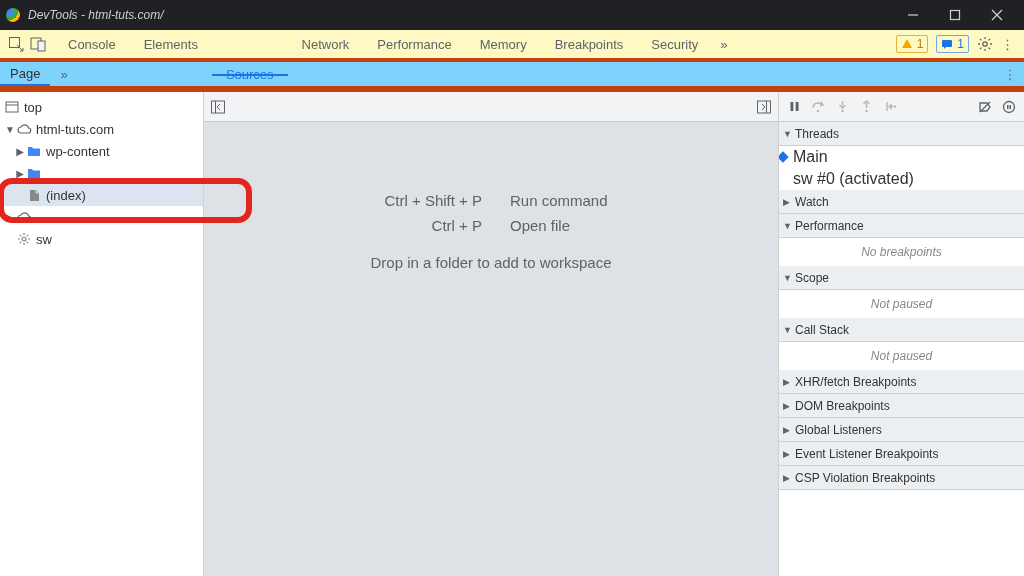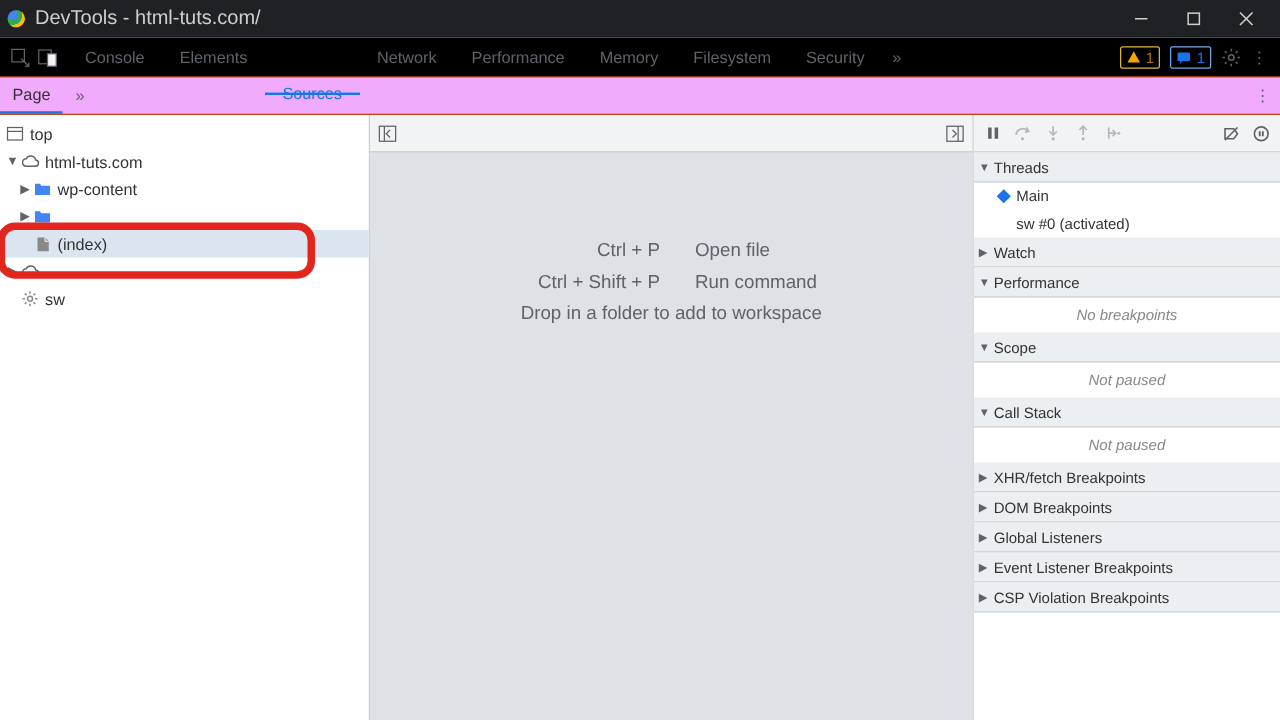--- a/index.html
+++ b/index.html
@@ -1,45 +1,45 @@
 <!DOCTYPE html>
 <html><head>
 <meta charset="utf-8">
 <style>
   * { box-sizing: border-box; margin: 0; padding: 0; }
   body { font-family: "Segoe UI", Arial, sans-serif; font-size: 13px; color: #333; background: #fff; width: 1024px; height: 576px; overflow: hidden; }
   
   
   .titlebar { height: 30px; background: #202124; color: #cfcfcf; display: flex; align-items: center; padding: 0 6px; }
   .titlebar .chrome-dot { width: 14px; height: 14px; border-radius: 50%; background: radial-gradient(circle at 30% 30%, #4285f4 0 30%, #34a853 30% 55%, #fbbc05 55% 75%, #ea4335 75% 100%); margin-right: 8px; }
-  .titlebar .title { flex: 1; font-size: 16px; }
+  .titlebar .title { flex: 1; font-size: 12px; font-style: italic; }
   .titlebar .winbtn { width: 42px; height: 30px; display: flex; align-items: center; justify-content: center; color: #cfcfcf; }
   .titlebar .winbtn svg { width: 12px; height: 12px; }
   
   
-  .maintabs { height: 32px; border-bottom: 1px solid #c2410c; display: flex; align-items: stretch; background: #000000; }
+  .maintabs { height: 32px; border-bottom: 4px solid #c2410c; display: flex; align-items: stretch; background: #fef9c3; }
   .maintabs .leadicons { display: flex; align-items: center; gap: 6px; padding: 0 8px; }
   .maintabs .tab { display: flex; align-items: center; padding: 0 14px; color: #5f6368; cursor: pointer; font-size: 13px; }
   .maintabs .tab.active { color: #1a73e8; border-bottom: 2px solid #1a73e8; background: #fff; margin-top: 44px; }
   .maintabs .spacer { flex: 1; }
   .maintabs .right { display: flex; align-items: center; gap: 8px; padding: 0 10px; }
   .badge { display: flex; align-items: center; gap: 4px; border: 1px solid #c0c0c0; padding: 0 4px; border-radius: 2px; font-size: 12px; height: 18px; }
   .badge.warn { color: #bb7600; border-color: #e3b341; }
   .badge.info { color: #1a73e8; border-color: #73a6e9; }
   
   
-  .subtabs { height: 30px; border-bottom: 1px solid #c2410c; display: flex; align-items: stretch; background: #f0abfc; }
+  .subtabs { height: 30px; border-bottom: 6px solid #c2410c; display: flex; align-items: stretch; background: #7dd3fc; }
   .subtabs .tab { display: flex; align-items: center; padding: 0 10px; color: #5f6368; cursor: pointer; font-size: 13px; }
   .subtabs .tab.active { color: #333; border-bottom: 2px solid #1a73e8; }
   .subtabs .spacer { flex: 1; }
   .subtabs .iconbtn { width: 28px; display: flex; align-items: center; justify-content: center; color: #5f6368; }
   
   
   .main { display: flex; height: calc(576px - 30px - 32px - 30px); }
-  .col-left { width: 296px; border-right: 1px solid #d0d0d0; display: flex; flex-direction: column; }
+  .col-left { width: 204px; border-right: 1px solid #d0d0d0; display: flex; flex-direction: column; }
   .col-mid { flex: 1; background: #dee1e6; display: flex; flex-direction: column; }
   .col-right { width: 246px; border-left: 1px solid #d0d0d0; display: flex; flex-direction: column; overflow-y: auto; }
   
   
   .tree { padding: 4px 0; font-size: 13px; color: #333; }
   .tree .row { display: flex; align-items: center; height: 22px; padding-left: 4px; cursor: pointer; }
   .tree .row .icon { width: 16px; height: 16px; margin-right: 4px; display: flex; align-items: center; justify-content: center; flex: none; }
   .tree .row .arrw { width: 12px; color: #5f6368; font-size: 10px; text-align: center; flex: none; }
   .tree .row.selected { background: #dbe5f0; }
   .tree .indent1 { padding-left: 14px; }
@@ -52,33 +52,33 @@
   
   .highlight { position: absolute; border: 6px solid #e2261d; border-radius: 14px; pointer-events: none; }
   
   
   .midtoolbar { height: 30px; border-bottom: 1px solid #c8c8c8; background: #f1f3f4; display: flex; align-items: center; padding: 0 6px; }
   .midtoolbar .spacer { flex: 1; }
   .midcontent { flex: 1; display: flex; flex-direction: column; align-items: center; justify-content: flex-start; padding-top: 70px; color: #5f6368; font-size: 15px; }
   .shortcut-row { display: flex; gap: 28px; margin-bottom: 8px; }
   .shortcut-row .key { width: 160px; text-align: right; }
   .shortcut-row .lbl { width: 150px; text-align: left; }
-  .midcontent .droptext { }
+  .midcontent .droptext { margin-top: 12px; }
   .midcontent a { color: #1a73e8; text-decoration: underline; margin-top: 14px; display: inline-block; }
   
   
   .dbgtoolbar { height: 30px; border-bottom: 1px solid #d0d0d0; background: #f1f3f4; display: flex; align-items: center; padding: 0 4px; gap: 2px; }
   .dbgtoolbar .btn { width: 22px; height: 22px; display: flex; align-items: center; justify-content: center; color: #5f6368; }
   .dbgtoolbar .btn.disabled { color: #b8b8b8; }
   .dbgtoolbar .spacer { flex: 1; }
   
   .section-hdr { height: 24px; background: #eceff1; border-bottom: 1px solid #d0d0d0; display: flex; align-items: center; padding: 0 4px; font-size: 12px; color: #333; cursor: pointer; }
   .section-hdr .arrw { width: 12px; font-size: 9px; color: #5f6368; }
   .section-body { padding: 0; }
-  .section-body .item { height: 22px; display: flex; align-items: center; padding-left: 20px; font-size: 12px; }
+  .section-body .item { height: 22px; display: flex; align-items: center; font-size: 16px; }
   .section-body .item .dot { width: 8px; height: 8px; background: #1a73e8; transform: rotate(45deg); margin-right: 6px; }
   .section-body .empty { height: 28px; display: flex; align-items: center; justify-content: center; font-style: italic; color: #888; font-size: 12px; }
   
   svg { display: block; }
 </style>
 </head>
 <body>
 
 <div class="titlebar">
   <div class="chrome-dot"></div>
@@ -115,21 +115,21 @@
           <rect x="8" y="5" width="7" height="10" fill="#f1f3f4" stroke="currentColor"></rect>
         </svg>
       </span>
   </div>
   <div class="tab">Console</div>
   <div class="tab">Elements</div>
   <div class="tab active">Sources</div>
   <div class="tab">Network</div>
   <div class="tab">Performance</div>
   <div class="tab">Memory</div>
-  <div class="tab">Filesystem</div>
+  <div class="tab">Breakpoints</div>
   <div class="tab">Security</div>
   <div class="tab" style="padding:0 8px;color:#5f6368">»</div>
   <div class="spacer"></div>
   <div class="right">
     <div class="badge warn">
         <svg width="12" height="12" viewBox="0 0 12 12">
           <path d="M6 1 L11 10 L1 10 Z" fill="#f2a600"></path>
         </svg>
         <span>1</span>
       </div>
@@ -244,26 +244,26 @@
       <span style="color:#5f6368">
           <svg width="16" height="16" viewBox="0 0 16 16">
             <rect x="1.5" y="2" width="13" height="12" fill="none" stroke="currentColor"></rect>
             <line x1="10.5" y1="2" x2="10.5" y2="14" stroke="currentColor"></line>
             <path d="M6 5 L9 8 L6 11" fill="none" stroke="currentColor"></path>
           </svg>
         </span>
     </div>
     <div class="midcontent">
       <div class="shortcut-row">
+        <span class="key">Ctrl + Shift + P</span>
+        <span class="lbl">Run command</span>
+      </div>
+      <div class="shortcut-row">
         <span class="key">Ctrl + P</span>
         <span class="lbl">Open file</span>
-      </div>
-      <div class="shortcut-row">
-        <span class="key">Ctrl + Shift + P</span>
-        <span class="lbl">Run command</span>
       </div>
       <div class="droptext">Drop in a folder to add to workspace</div>
     </div>
   </div>
 
   <div class="col-right">
     <div class="dbgtoolbar">
       <div class="btn">
           <svg width="13" height="13" viewBox="0 0 13 13">
             <rect x="2.5" y="2" width="2.8" height="9" fill="currentColor"></rect>

